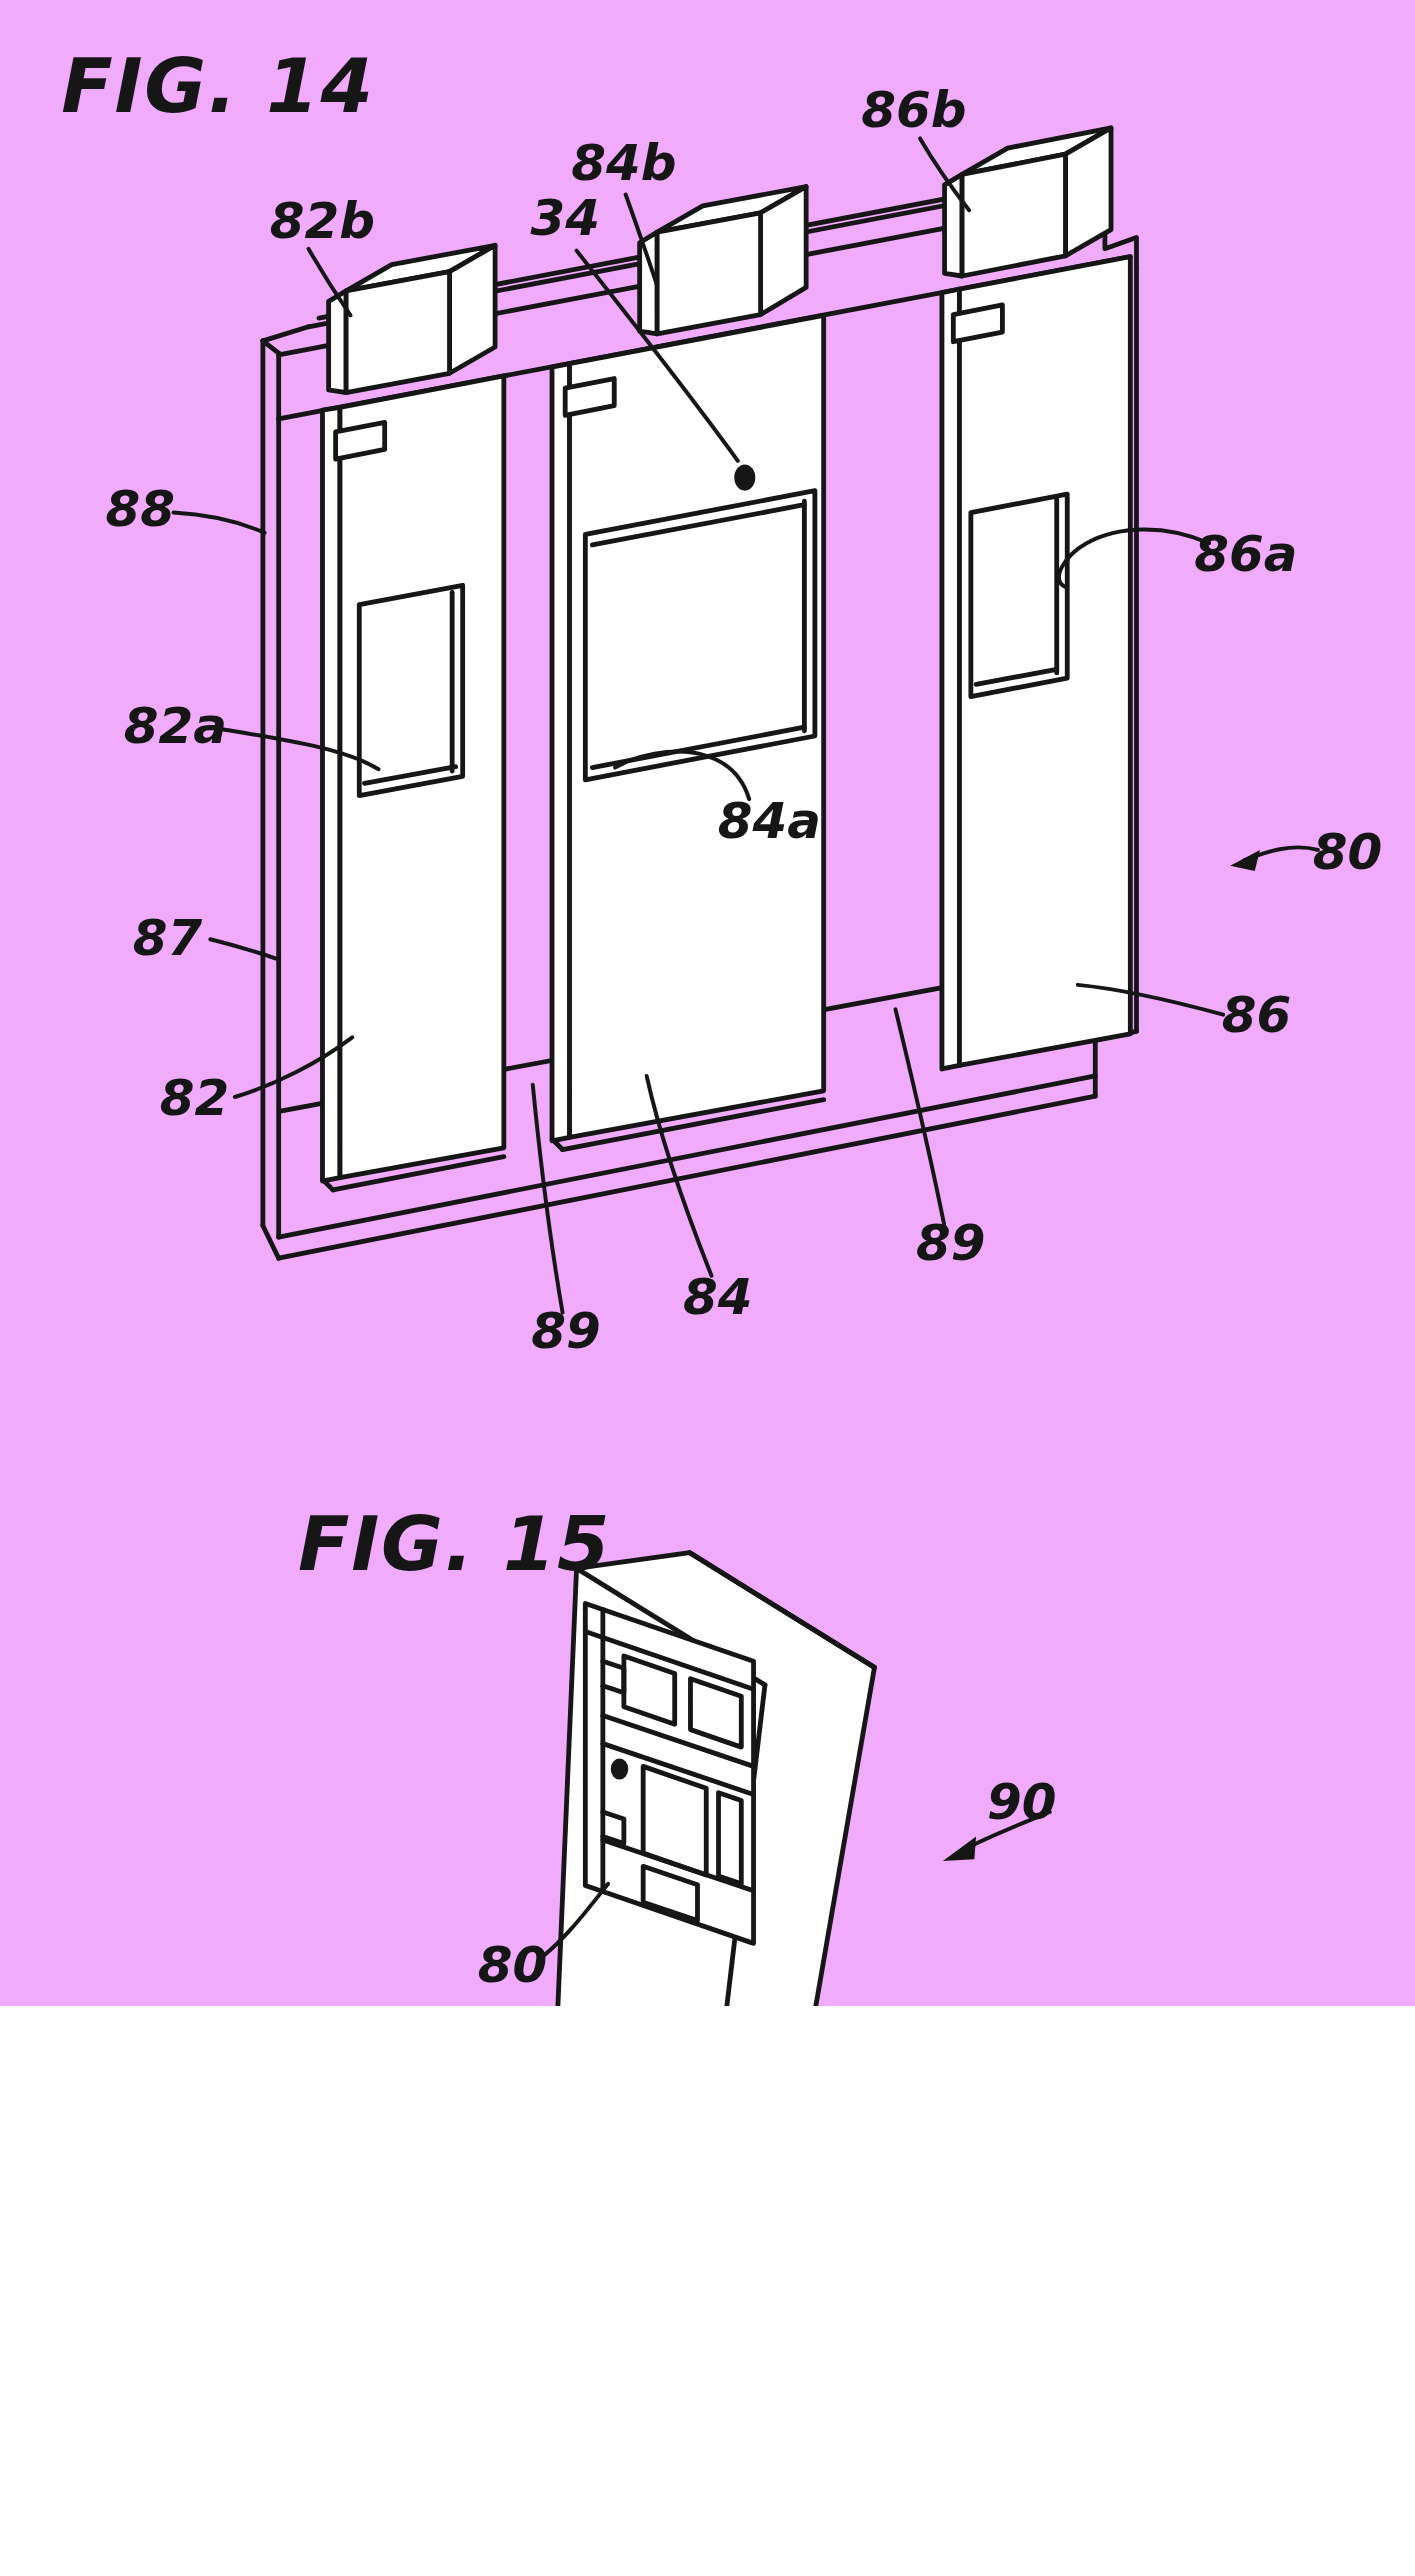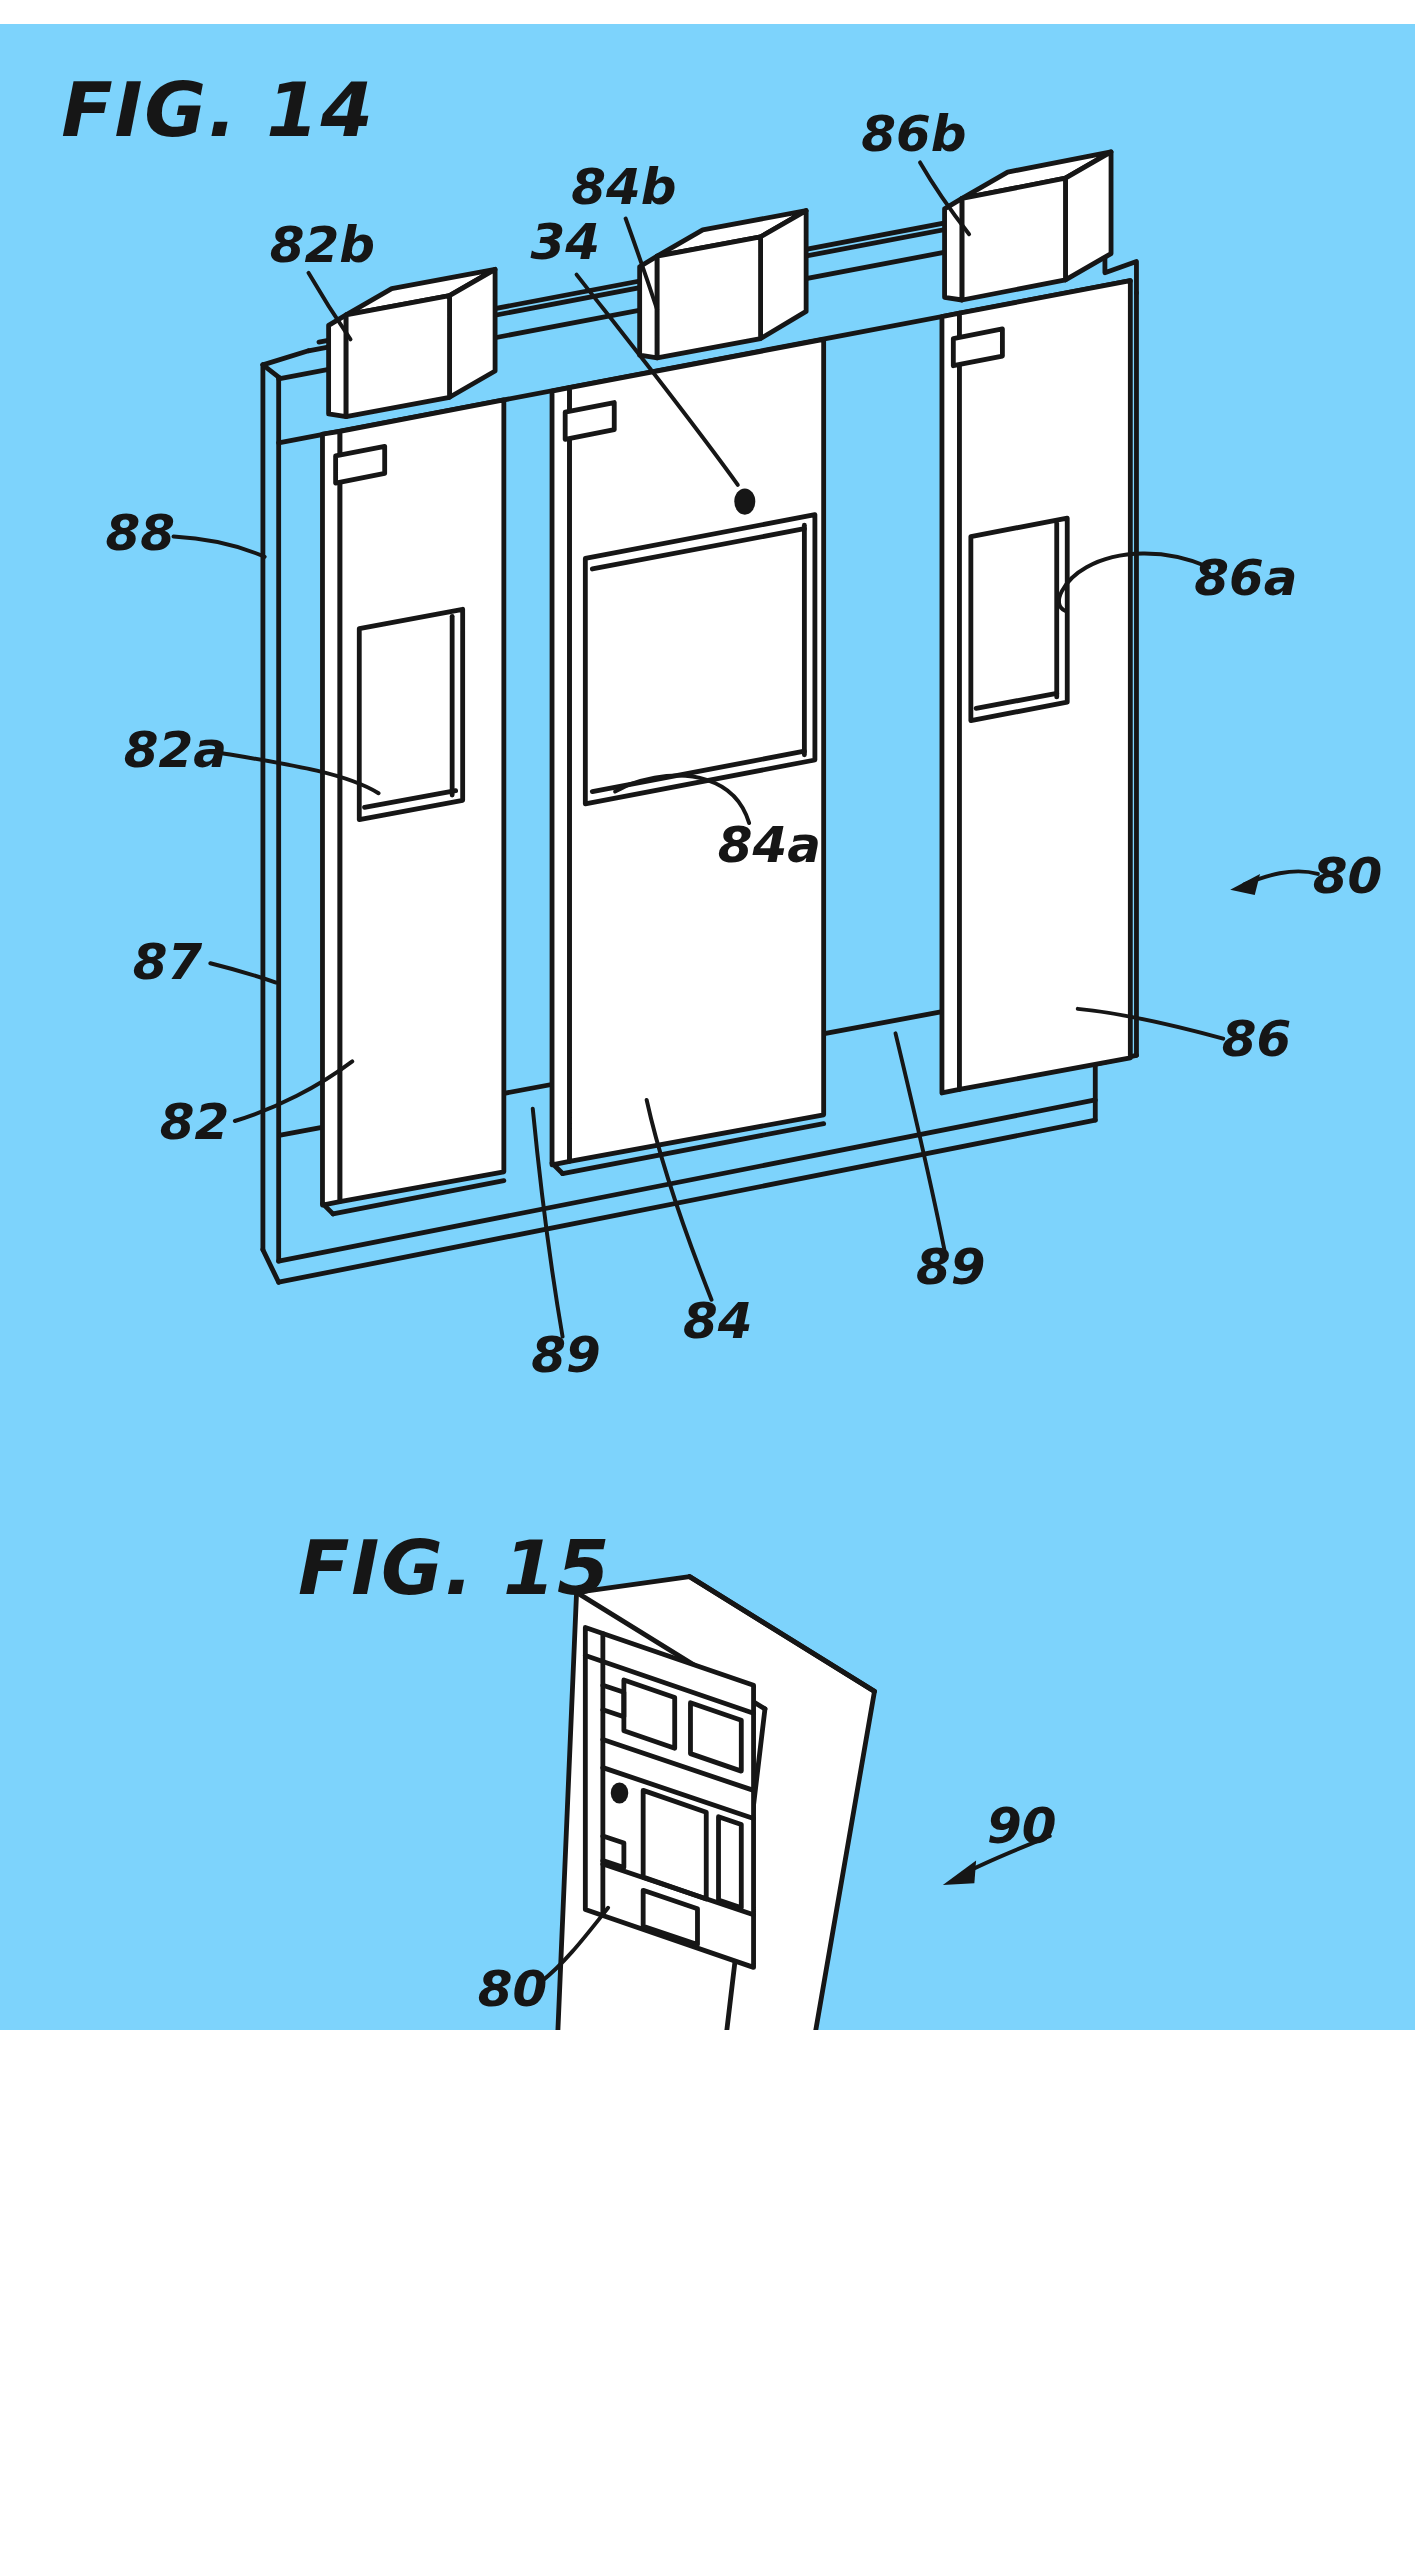--- a/index.html
+++ b/index.html
@@ -1,16 +1,16 @@
 <!DOCTYPE html>
 <html style="font-size:14px"><head>
 <meta charset="utf-8">
 <style>
   html,body{margin:0;padding:0;background:#ffffff;}
-  #page{position:relative;width:1416px;height:2006px;background:#7dd3fc;overflow:hidden;margin-top:24px;}
+  #page{position:relative;width:1416px;height:2006px;background:#f0abfc;overflow:hidden;}
   svg{position:absolute;left:0;top:0;}
   .ink{stroke:#161616;fill:none;stroke-width:5.5;stroke-linecap:round;stroke-linejoin:round;}
   .inkthin{stroke:#161616;fill:none;stroke-width:4.5;stroke-linecap:round;stroke-linejoin:round;}
   .solid{stroke:#161616;fill:#ffffff;stroke-width:5.5;stroke-linejoin:round;}
   .blob{fill:#161616;stroke:none;}
   .ref{font-family:"DejaVu Sans",sans-serif;font-style:italic;font-weight:600;font-size:57px;fill:#161616;}
   .title{font-family:"DejaVu Sans",sans-serif;font-style:italic;font-weight:700;font-size:86px;fill:#161616;letter-spacing:2px;}
 </style>
 </head>
 <body>

